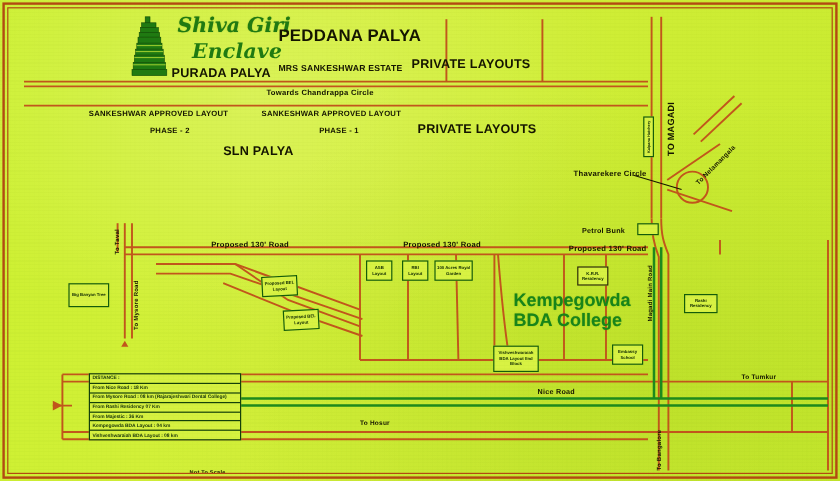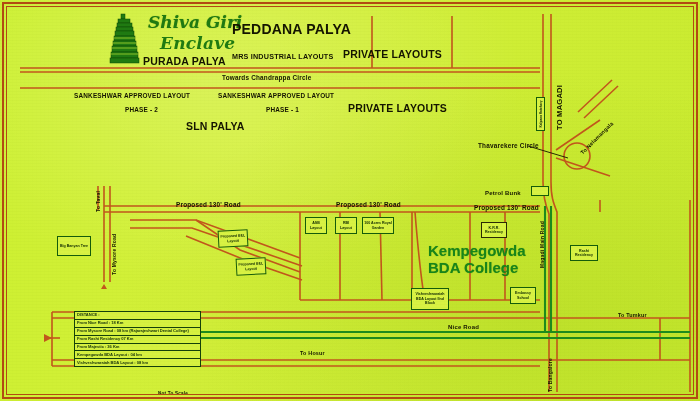--- a/index.html
+++ b/index.html
@@ -229,21 +229,21 @@
     </svg>
   </div>
 
   <div id="logo-script" style="left:148px; top:12px; font-size:17px;">Shiva Giri</div>
   <div id="logo-script2" class="txt" style="left:160px; top:35px; font-size:17px; font-family:'DejaVu Serif', serif; font-style:italic; color:#1f7a12;">Enclave</div>
 
   <div class="txt blk" style="left:143px; top:56px; font-size:10.5px;">PURADA PALYA</div>
 
   <div class="txt blk" style="left:232px; top:22px; font-size:14px;">PEDDANA PALYA</div>
 
-  <div class="txt blk" style="left:232px; top:53px; font-size:7.2px;">MRS INDUSTRIAL LAYOUTS</div>
+  <div class="txt blk" style="left:232px; top:53px; font-size:7.2px;">MRS SANKESHWAR ESTATE</div>
 
   <div class="txt blk" style="left:343px; top:49px; font-size:10.5px;">PRIVATE LAYOUTS</div>
 
   <div class="txt blk" style="left:222px; top:75px; font-size:6.4px; font-weight:bold;">Towards Chandrappa Circle</div>
 
   <div class="txt blk" style="left:74px; top:93px; font-size:6.4px;">SANKESHWAR APPROVED LAYOUT</div>
   <div class="txt blk" style="left:125px; top:107px; font-size:6.4px;">PHASE - 2</div>
 
   <div class="txt blk" style="left:218px; top:93px; font-size:6.4px;">SANKESHWAR APPROVED LAYOUT</div>
   <div class="txt blk" style="left:266px; top:107px; font-size:6.4px;">PHASE - 1</div>

